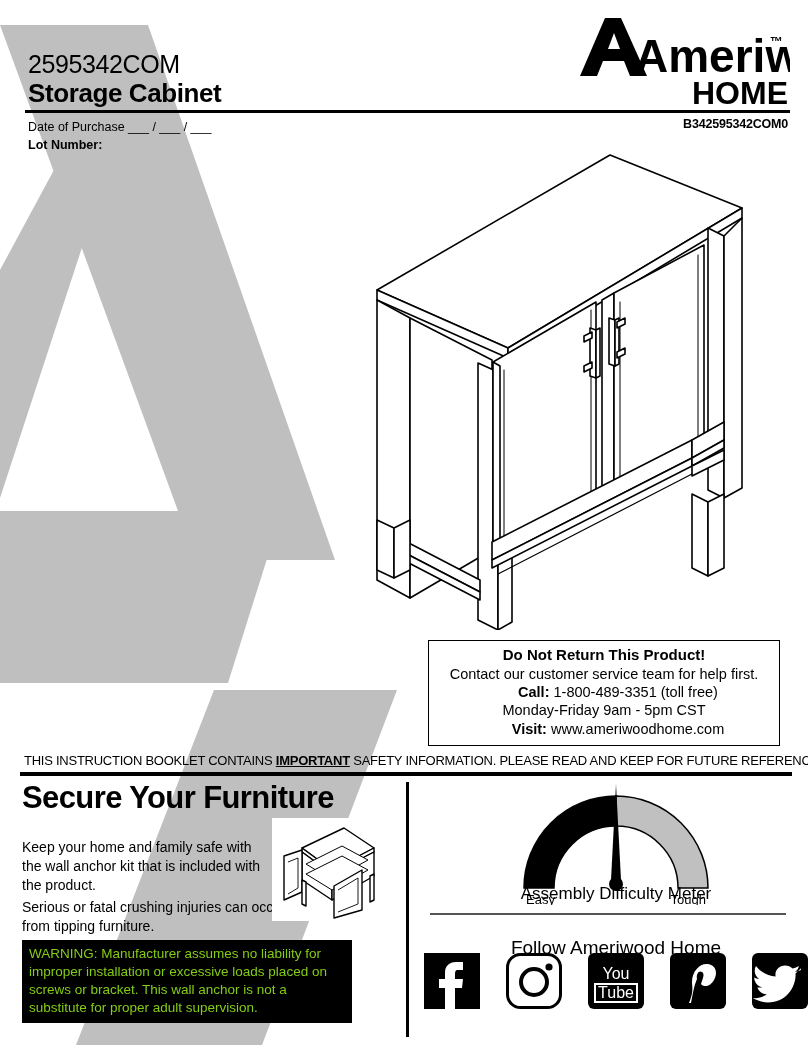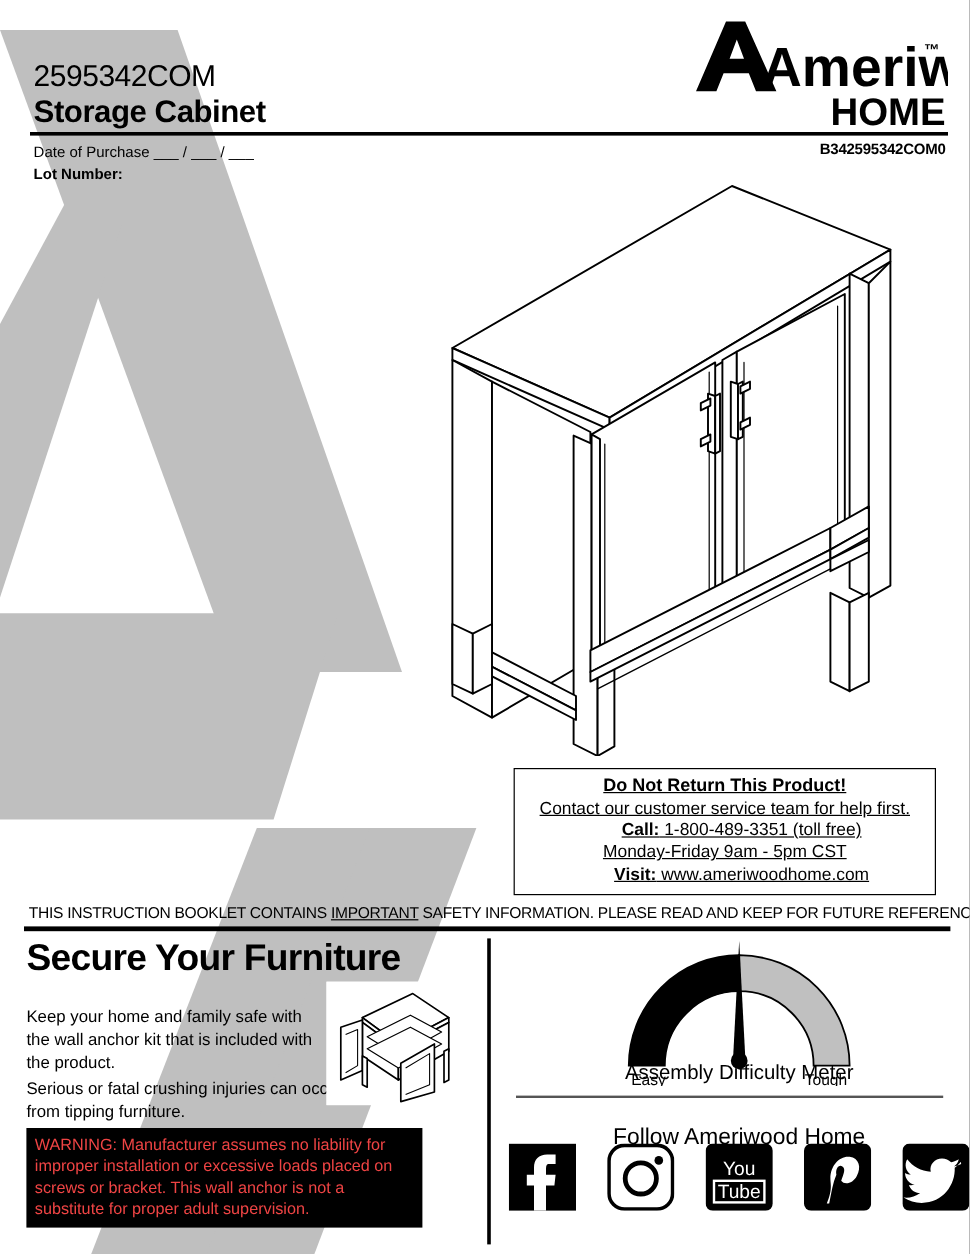--- a/index.html
+++ b/index.html
@@ -43,30 +43,30 @@
   .lot-line{
     position:absolute;left:28px;top:138px;font-size:12.5px;white-space:nowrap;font-weight:bold;
   }
   
   .product-art{position:absolute;left:352px;top:150px;width:420px;height:480px;z-index:2;}
   
   .service-box{
     position:absolute;left:428px;top:640px;width:352px;
     border:1.5px solid #000;background:#fff;z-index:4;
     padding:5px 6px 7px 6px;box-sizing:border-box;
-    text-align:center;font-size:14.5px;line-height:1.26;text-decoration:underline;
+    text-align:center;font-size:14.5px;line-height:1.26;
   }
   .service-box .bold{font-weight:bold;margin-left:28px;}
   .service-title{font-weight:bold;font-size:15px;}
   
   .banner{
     position:absolute;left:24px;top:753px;width:766px;
     font-size:13px;letter-spacing:-0.25px;white-space:nowrap;z-index:4;
   }
-  .banner u{font-weight:normal;text-decoration:underline;}
+  .banner u{font-weight:bold;text-decoration:underline;}
   .banner-rule{position:absolute;left:20px;top:772px;width:772px;height:4px;background:#000;z-index:4;}
   
   .v-divider{position:absolute;left:406px;top:782px;width:3px;height:255px;background:#000;z-index:4;}
   
   .secure-title{
     position:absolute;left:22px;top:780px;
     font-size:31px;font-weight:bold;letter-spacing:-0.6px;z-index:4;white-space:nowrap;
   }
   .secure-p1{
     position:absolute;left:22px;top:838px;width:250px;
@@ -75,21 +75,21 @@
   .secure-p2{
     position:absolute;left:22px;top:898px;width:270px;
     font-size:14px;line-height:1.35;z-index:4;
   }
   .anchor-art{
     position:absolute;left:272px;top:818px;width:122px;height:103px;
     background:#fff;z-index:4;
   }
   .warn-box{
     position:absolute;left:22px;top:940px;width:330px;
-    background:#000;color:#ef4444;z-index:5;
+    background:#000;color:#84cc16;z-index:5;
     padding:5px 7px 6px 7px;box-sizing:border-box;
     font-size:13.5px;line-height:1.34;
   }
   
   .meter-wrap{position:absolute;left:424px;top:780px;width:384px;height:125px;z-index:4;}
   .meter-label{
     position:absolute;left:424px;top:884px;width:384px;
     text-align:center;font-size:17px;z-index:4;
   }
   .meter-rule{position:absolute;left:430px;top:913px;width:356px;height:1.5px;background:#555;z-index:4;}

